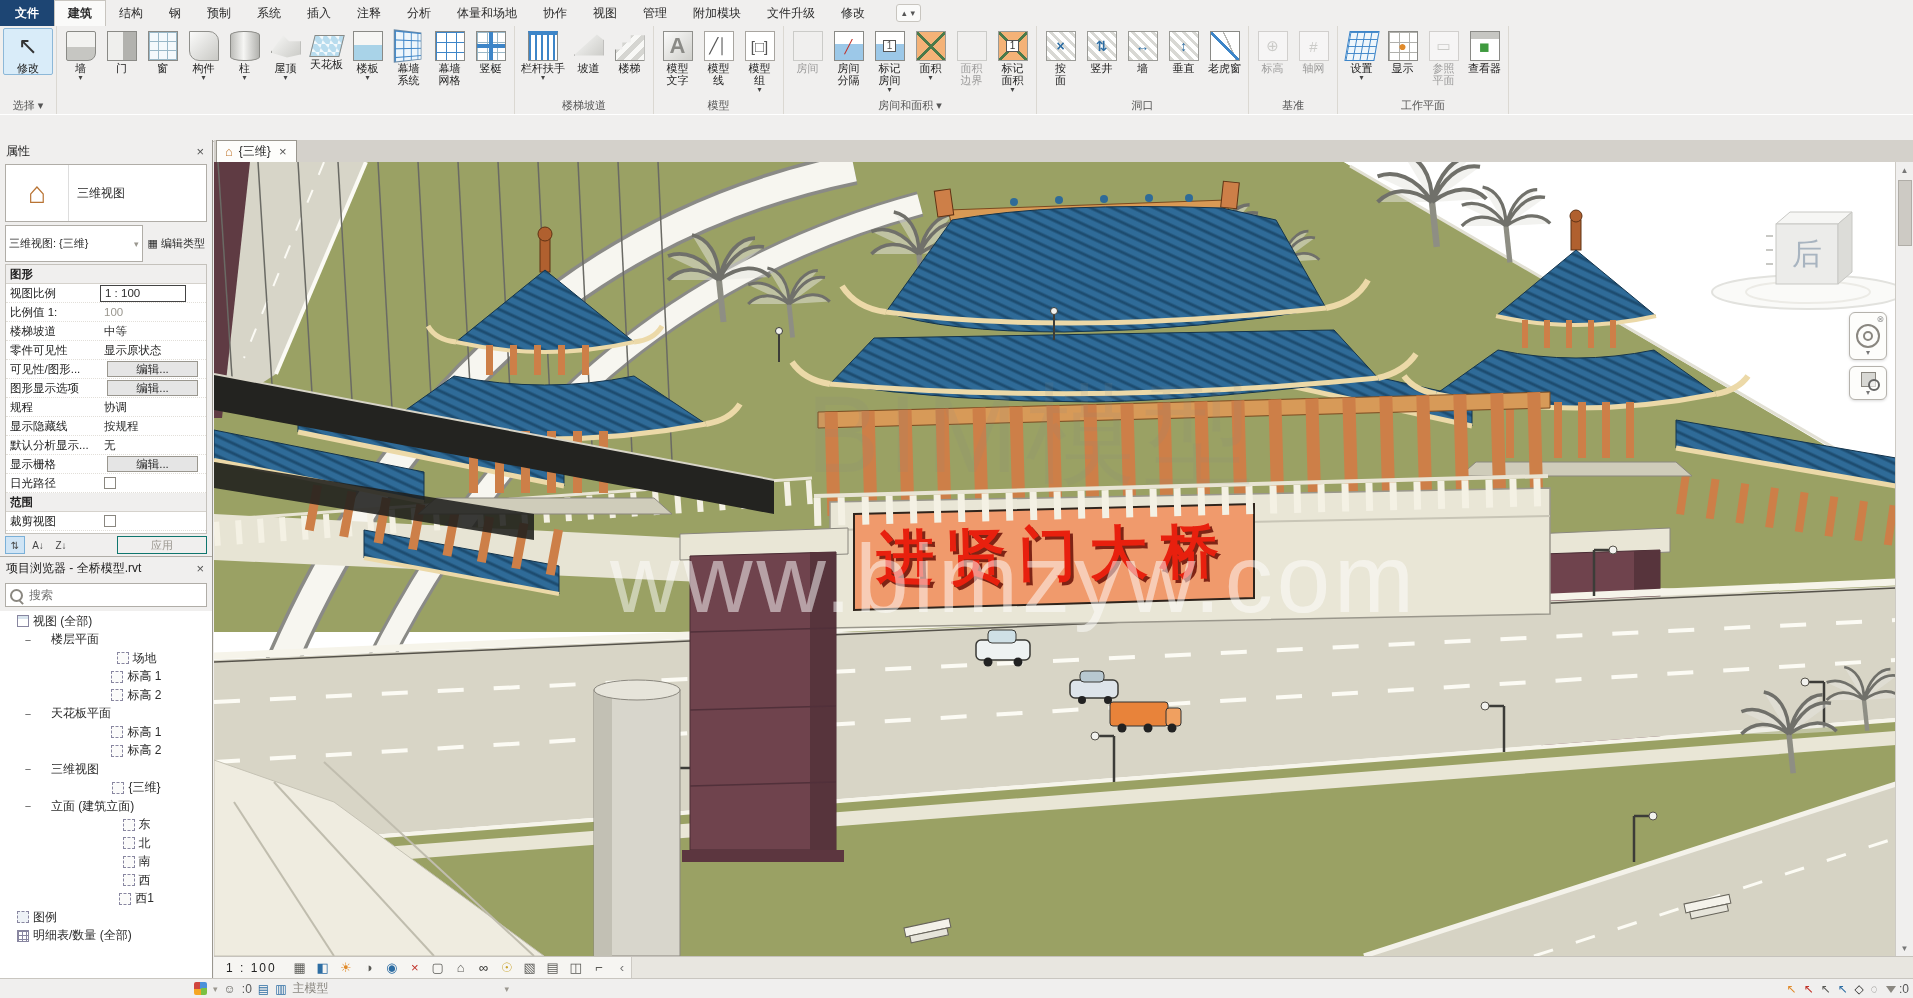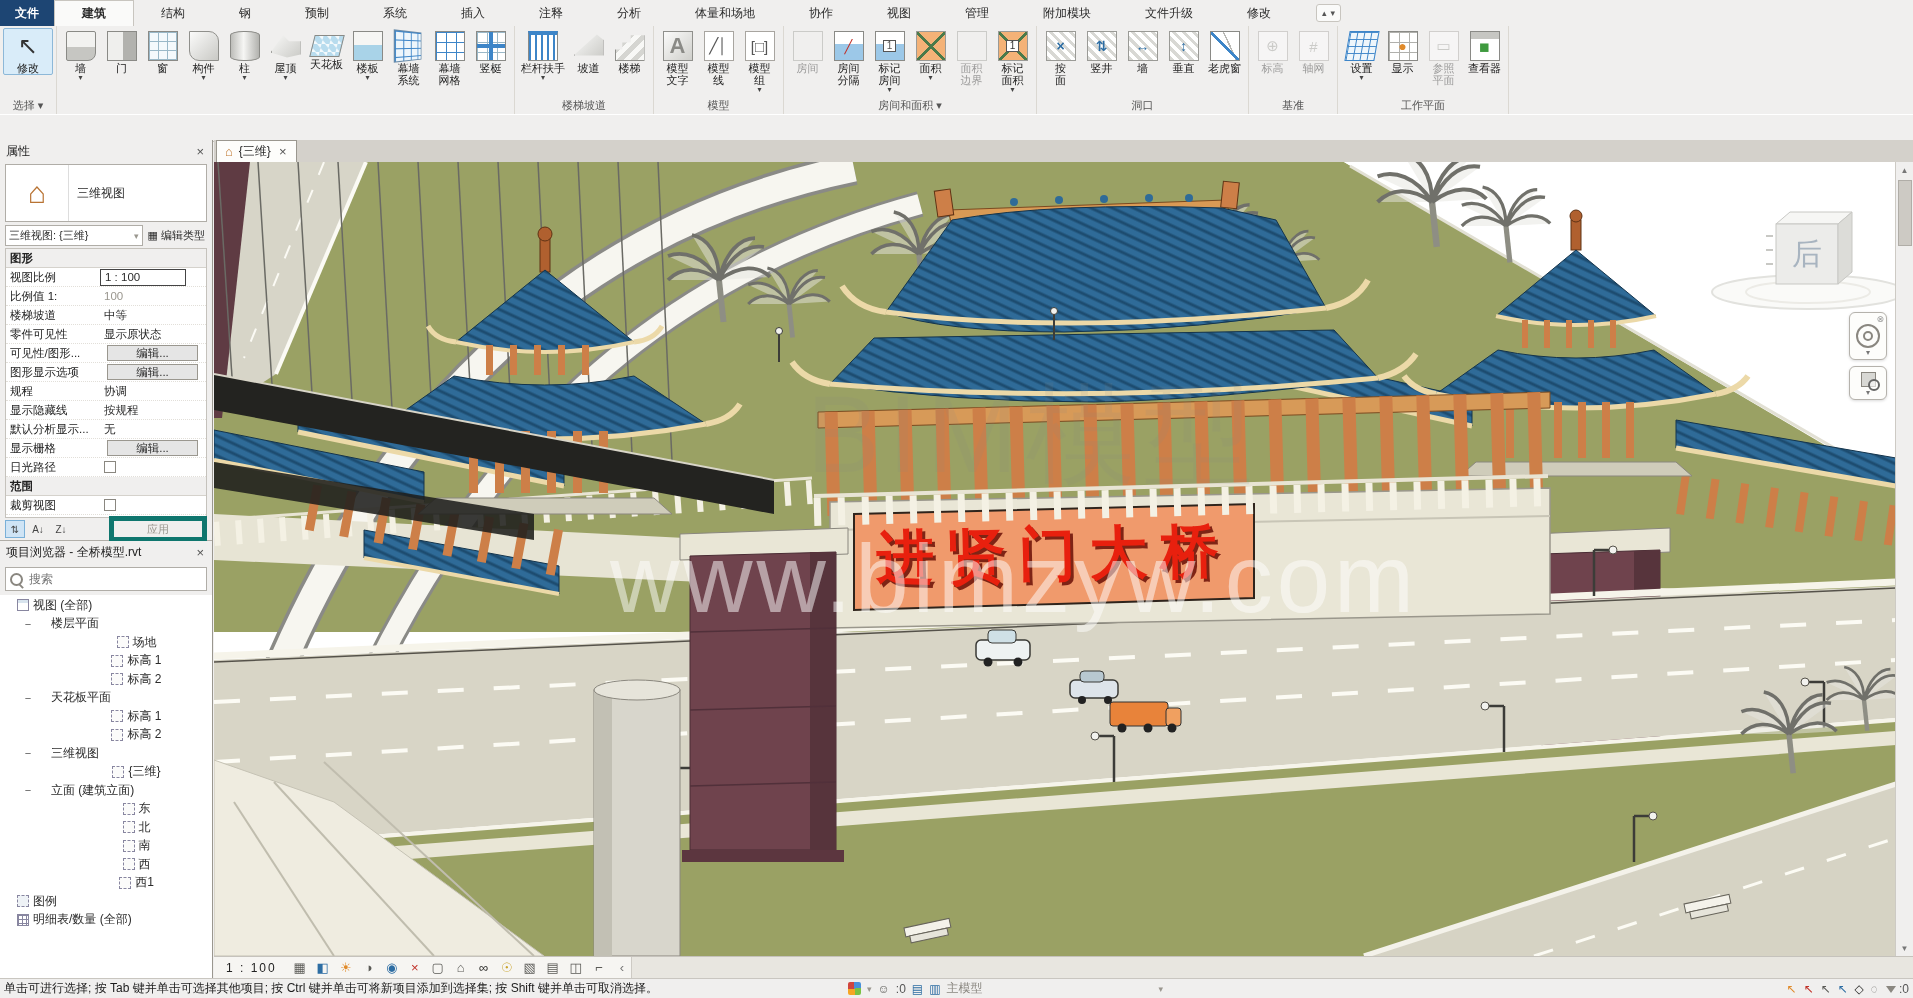--- a/index.html
+++ b/index.html
@@ -2,21 +2,21 @@
 <html><head>
 <meta charset="utf-8">
 <style>
   html,body{margin:0;padding:0;}
   body{width:1913px;height:998px;position:relative;overflow:hidden;
        font-family:"Liberation Sans","DejaVu Sans",sans-serif;font-size:12px;color:#2b2b2b;background:#f0efee;}
   
   .menubar{position:absolute;top:0;left:0;right:0;height:26px;background:#f0efee;border-bottom:1px dotted #b9b6b0;display:flex;align-items:stretch;}
   .file-btn{background:#1d4573;color:#fff;padding:0 15px;display:flex;align-items:center;font-weight:bold;}
   .menu-tabs{display:flex;}
-  .menu-tab{padding:0 27px;display:flex;align-items:center;cursor:default;}
+  .menu-tab{padding:0 13px;display:flex;align-items:center;cursor:default;}
   .menu-tabs div:first-of-type{background:#fafaf9;border:1px solid #c8c5bf;border-bottom:none;font-weight:bold;}
   .ribbon-toggle{margin-left:18px;align-self:center;border:1px solid #c8c5bf;border-radius:3px;background:#fafaf9;height:16px;display:flex;align-items:center;padding:0 5px;gap:4px;font-size:9px;color:#555;}
   
   .ribbon{position:absolute;top:26px;left:0;right:0;height:88px;background:#f0efee;display:flex;align-items:stretch;}
   .rgroup{display:flex;flex-direction:column;border-right:1px solid #dbd8d2;padding:2px 3px 0 3px;}
   .rbtns{flex:1;display:flex;align-items:flex-start;}
   .rbtn{min-width:35px;display:flex;flex-direction:column;align-items:center;padding:2px 2px 0 2px;border:1px solid transparent;border-radius:2px;}
   .rbtn.dis{opacity:.42;}
   .ric{width:30px;height:30px;margin-bottom:1px;display:flex;align-items:center;justify-content:center;box-sizing:border-box;font-size:15px;color:#555;}
   .ig{pointer-events:none;}
@@ -61,37 +61,37 @@
   .optbar{position:absolute;top:114px;left:0;right:0;height:26px;background:#f0efee;border-top:1px solid #fff;border-bottom:1px solid #c2bfb9;}
   
   .leftcol{position:absolute;top:140px;left:0;width:213px;bottom:20px;display:flex;flex-direction:column;background:#f0efee;border-right:1px solid #9a978f;box-sizing:border-box;}
   .paneltitle{height:22px;display:flex;align-items:center;padding:0 6px;font-size:12px;color:#222;background:#f0efee;}
   .paneltitle .grow{flex:1;}
   .closex{color:#555;font-size:13px;padding:0 2px;}
   .props{display:flex;flex-direction:column;border-bottom:1px solid #b0ada7;}
   .type-box{margin:2px 5px;background:#fff;border:1px solid #b0ada7;height:56px;display:flex;align-items:stretch;}
   .type-icon{width:62px;border-right:1px solid #ddd;display:flex;align-items:center;justify-content:center;font-size:30px;color:#b87333;}
   .type-name{flex:1;display:flex;align-items:center;padding-left:8px;}
-  .selrow{display:flex;margin:1px 5px;gap:3px;height:21px;align-items:stretch;}
+  .selrow{display:flex;margin:1px 5px;gap:3px;height:37px;align-items:stretch;}
   .selector{flex:1;background:#fff;border:1px solid #b0ada7;display:flex;align-items:center;padding:0 3px;font-size:11px;}
   .selector .grow{flex:1;}
   .edit-type{display:flex;align-items:center;gap:3px;font-size:11px;padding:0 2px;}
   .pgrid{background:#fff;border:1px solid #c5c2bc;margin:1px 5px 0 5px;height:268px;overflow:hidden;}
   .prow{display:flex;height:18px;border-bottom:1px dotted #e2dfd9;align-items:center;font-size:11.5px;}
   .prow .pl{width:90px;padding-left:4px;white-space:nowrap;overflow:hidden;color:#222;}
   .prow .pv{flex:1;padding:0 4px;white-space:nowrap;overflow:hidden;}
   .prow.sect{background:#f0efee;font-weight:bold;border-bottom:1px solid #d5d2cc;}
   .pv.dis{color:#9a978f;}
   .pv.btn{margin:1px 8px 1px 7px;border:1px solid #9a978f;background:#e5e5e5;text-align:center;height:14px;line-height:14px;}
   .pv.inputy{border:1px solid #444;background:#fff;margin-right:20px;height:15px;line-height:15px;}
   .pv.chk::before{content:"";display:inline-block;width:10px;height:10px;border:1px solid #8a8780;background:#fff;vertical-align:middle;}
   .sortrow{height:20px;display:flex;align-items:center;gap:3px;padding:1px 5px;}
   .sbtn{min-width:18px;height:16px;border:1px solid transparent;font-size:10px;display:flex;align-items:center;justify-content:center;color:#444;}
   .sbtn.on{background:#cfe4f5;border-color:#7ab0d8;}
-  .applybtn{margin-left:auto;width:88px;height:16px;border:5px solid #0f766e;color:#9a978f;background:#f0efee;text-align:center;line-height:16px;font-size:11px;}
+  .applybtn{margin-left:auto;width:88px;height:16px;border:1px solid #0f766e;color:#9a978f;background:#f0efee;text-align:center;line-height:16px;font-size:11px;}
   .browser{flex:1;display:flex;flex-direction:column;min-height:0;}
   .searchrow{margin:4px 5px;height:22px;border:1px solid #b0ada7;background:#fff;display:flex;align-items:center;padding:0 4px;gap:4px;}
   .mag{width:9px;height:9px;border:2px solid #8a8780;border-radius:50%;position:relative;flex:none;}
   .mag::after{content:"";position:absolute;width:2px;height:6px;background:#8a8780;left:8px;top:8px;transform:rotate(-45deg);}
   .searchrow input{border:none;outline:none;flex:1;font-size:12px;font-family:inherit;color:#333;background:transparent;}
   .tree{flex:1;background:#fff;margin:0 0 0 0;overflow:hidden;padding-top:1px;font-size:12px;}
   .titem{height:18.5px;display:flex;align-items:center;white-space:nowrap;}
   .titem.lv0{padding-left:4px;}
   .titem.lv1{padding-left:22px;}
   .titem.lv2{padding-left:48px;justify-content:center;}
@@ -1037,21 +1037,20 @@
       <span class="vbi c-gray" title="temporary-view-properties-icon">▧</span>
       <span class="vbi c-gray" title="show-analytical-model-icon">▤</span>
       <span class="vbi c-gray" title="highlight-displacement-icon">◫</span>
       <span class="vbi c-gray" title="reveal-constraints-icon">⌐</span>
     </span>
   <span class="vb-chev">‹</span>
   <span class="vb-track"></span>
 </div>
 
 <div class="statusbar">
-  <span>单击可进行选择; 按 Tab 键并单击可选择其他项目; 按 Ctrl 键并单击可将新项目添加到选择集; 按 Shift 键并单击可取消选择。</span>
   <span class="sb-mid">
     <span class="ws-icon"></span>
     <span class="sb-caret">▾</span>
     <span class="sbi c-gray">☺</span>
     <span class="count">:0</span>
     <span class="sbi c-blue">▤</span>
     <span class="sbi c-blue">▥</span>
     <span>主模型</span>
     <span class="sb-center-caret">▾</span>
   </span>

